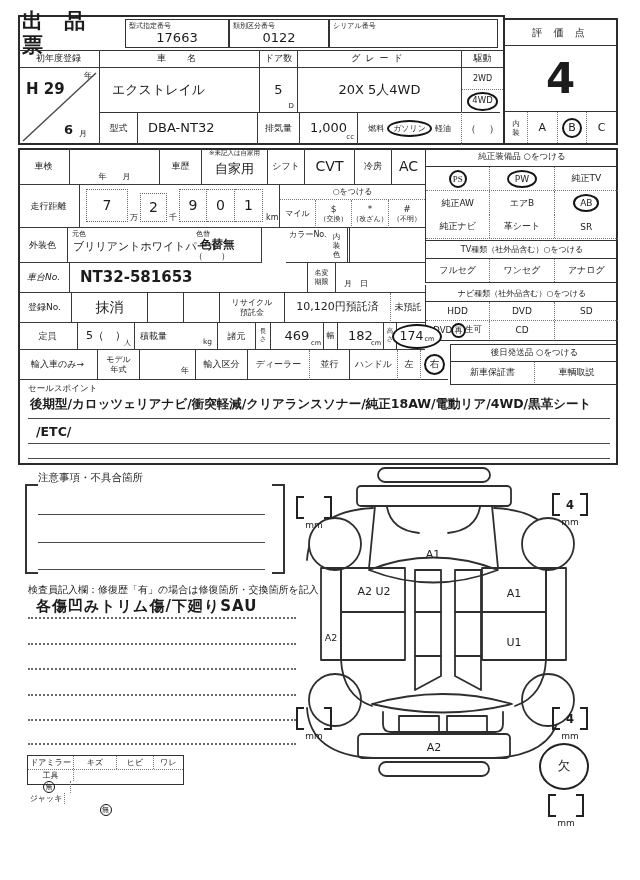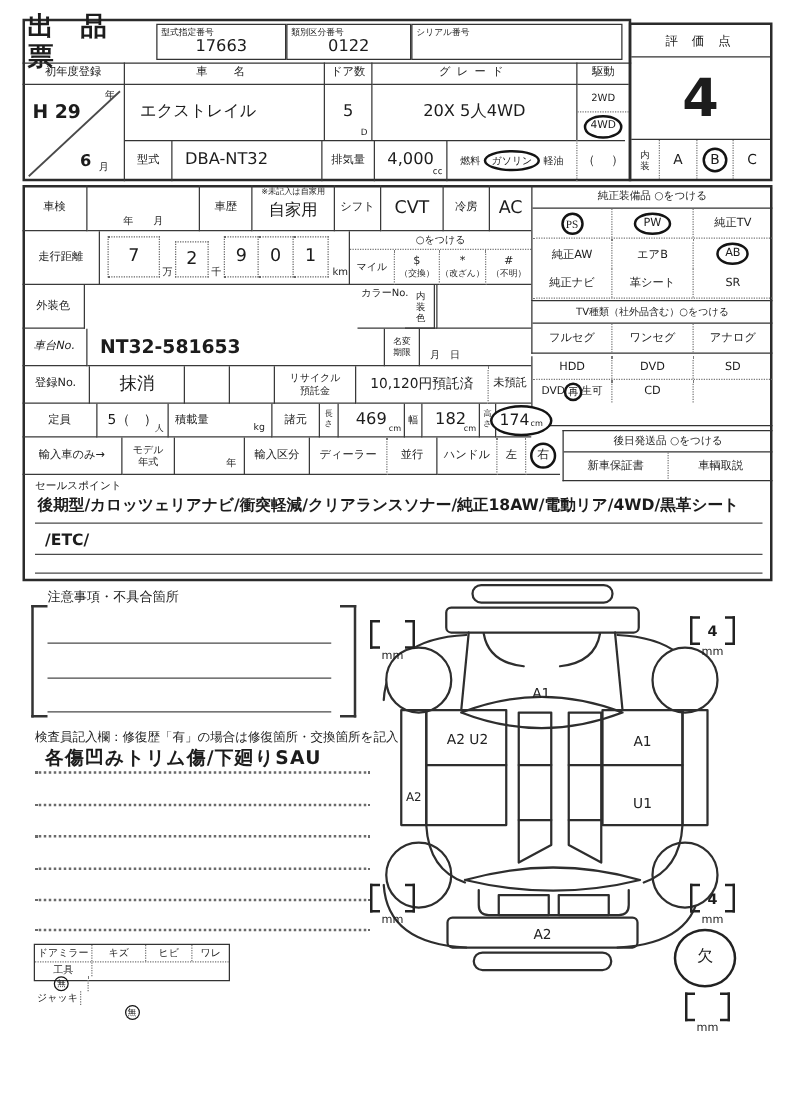--- a/index.html
+++ b/index.html
@@ -82,21 +82,21 @@
   <div class="cell" style="left:462px;top:90px;width:41px;height:22px;">
     <span class="circ" style="padding:1px 3px;height:19px;font-size:8.5px;">4WD</span>
   </div>
 
   <div class="a" style="left:100px;top:112px;width:400px;border-top:1px solid #333;"></div>
 
   <div class="cell br s9" style="left:100px;top:112px;width:38px;height:33px;">型式</div>
   <div class="cell br s13" style="left:138px;top:112px;width:120px;height:33px;justify-content:flex-start;padding-left:10px;">DBA-NT32</div>
   <div class="cell br s9" style="left:258px;top:112px;width:42px;height:33px;">排気量</div>
   <div class="cell br" style="left:300px;top:112px;width:58px;height:33px;">
-    <span class="s13">4,000</span>
+    <span class="s13">1,000</span>
     <span class="a s7" style="right:3px;bottom:4px;">cc</span>
   </div>
   <div class="cell brd" style="left:358px;top:112px;width:104px;height:33px;gap:3px;">
     <span class="s8">燃料</span>
     <span class="circ" style="padding:1px 4px;height:17px;font-size:8px;">ガソリン</span>
     <span class="s8">軽油</span>
   </div>
   <div class="cell s10" style="left:462px;top:112px;width:41px;height:33px;justify-content:space-between;padding:0 4px;">
     <span>（</span>
     <span>）</span>
@@ -153,20 +153,27 @@
   <div class="cell bb brd col" style="left:352px;top:200px;width:37px;height:28px;">
     <span class="s9">*</span>
     <span class="s7">（改ざん）</span>
   </div>
   <div class="cell bb col" style="left:389px;top:200px;width:36px;height:28px;">
     <span class="s9">#</span>
     <span class="s7">（不明）</span>
   </div>
 
   <div class="cell br bb s9" style="left:18px;top:228px;width:50px;height:35px;">外装色</div>
+  <div class="cell br bb" style="left:68px;top:228px;width:194px;height:35px;">
+    <span class="a s7" style="left:4px;top:2px;">元色</span>
+    <span class="a s11" style="left:5px;top:13px;">ブリリアントホワイトパール</span>
+    <span class="a s7" style="left:128px;top:2px;">色替</span>
+    <span class="a" style="left:132px;top:10px;font-size:11.5px;font-weight:600;">色替無</span>
+    <span class="a s9" style="left:126px;top:23px;">（　　）</span>
+  </div>
   <div class="cell br bb" style="left:262px;top:228px;width:62px;height:35px;margin-left:24px;">
     <span class="a s8" style="left:3px;top:2px;">カラーNo.</span>
   </div>
   <div class="cell br bb" style="left:324px;top:228px;width:26px;height:35px;">
     <span class="vt" style="width:9px;font-size:7.5px;">内装色</span>
   </div>
   <div class="cell bb" style="left:350px;top:228px;width:75px;height:35px;"></div>
 
   <div class="cell br bb s9" style="left:18px;top:263px;width:52px;height:30px;font-style:italic;">車台No.</div>
   <div class="cell br bb s15" style="left:70px;top:263px;width:238px;height:30px;justify-content:flex-start;padding-left:10px;font-weight:600;">NT32-581653</div>
@@ -268,20 +275,21 @@
   <div class="a" style="left:425px;top:241px;width:193px;height:42px;border-left:1.5px solid #333;border-bottom:1.5px solid #333;">
     <div style="height:18px;border-bottom:1px solid #333;display:flex;align-items:center;justify-content:center;font-size:8px;">TV種類（社外品含む）○をつける</div>
     <div style="display:flex;height:23px;">
       <div class="tcell" style="flex:1;font-size:9px;">フルセグ</div>
       <div class="tcell" style="flex:1;font-size:9px;">ワンセグ</div>
       <div class="tcell" style="flex:1;border-right:none;font-size:9px;">アナログ</div>
     </div>
   </div>
 
   <div class="a" style="left:425px;top:285px;width:193px;height:56px;border-left:1.5px solid #333;border-bottom:1.5px solid #333;">
+    <div style="height:17px;border-bottom:1px solid #333;display:flex;align-items:center;justify-content:center;font-size:8px;">ナビ種類（社外品含む）○をつける</div>
     <div style="display:flex;height:19px;border-bottom:1px dotted #787878;">
       <div class="tcell" style="flex:1;font-size:9px;">HDD</div>
       <div class="tcell" style="flex:1;font-size:9px;">DVD</div>
       <div class="tcell" style="flex:1;border-right:none;font-size:9px;">SD</div>
     </div>
     <div style="display:flex;height:18px;">
       <div class="tcell" style="flex:1;font-size:8.5px;">
         <span>DVD</span>
           <span class="circ" style="width:15px;height:15px;font-size:8px;margin:0 -1px;">再</span>
           <span>生可</span>

